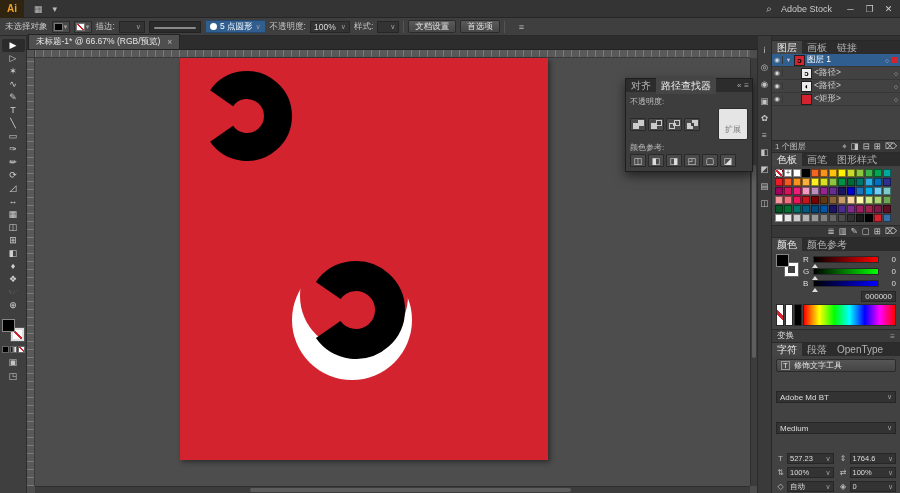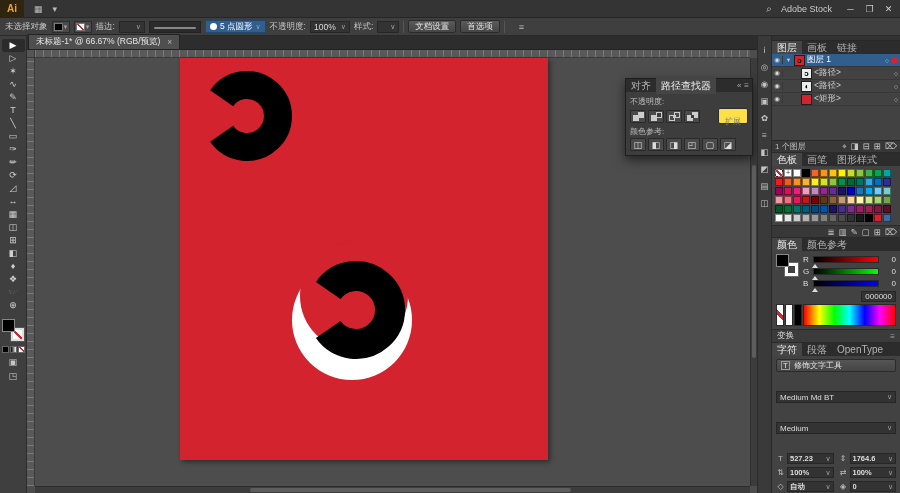--- a/index.html
+++ b/index.html
@@ -65,21 +65,21 @@
   .sbar-v{position:absolute;top:8px;bottom:7px;right:0;width:7px;background:#3c3c3c;border-left:1px solid #2e2e2e}
   .sbar-v .th{position:absolute;top:25%;height:45%;left:1px;right:1px;background:#5d5d5d;border-radius:3px}
   
   .pf-panel{position:absolute;left:598px;top:28px;width:128px;background:#3d3d3d;border:1px solid #1e1e1e;box-shadow:0 4px 10px rgba(0,0,0,.55);z-index:6}
   .pf-tabbar{display:flex;align-items:center;background:#2c2c2c;height:13px}
   .pf-hicons{margin-left:auto;display:flex;gap:3px;padding-right:3px;color:#aaa;font-size:8px}
   .pf-body{padding:2px 4px 4px}
   .pf-label{font-size:8px;color:#bdbdbd;margin:2px 0 1px}
   .pf-row{display:flex;gap:2px;align-items:center}
   .pf-btn{width:16px;height:13px;background:#4a4a4a;border:1px solid #292929;border-radius:1px;display:flex;align-items:center;justify-content:center;color:#ddd;font-size:9px}
-  .expand-btn{margin-left:auto;height:13px;padding:7px 6px;background:#fde047;border:1px solid #2d2d2d;border-radius:2px;color:#7b7b7b;font-size:8px;font-family:inherit}
+  .expand-btn{margin-left:auto;height:13px;padding:15px 6px;background:#e5e5e5;border:1px solid #2d2d2d;border-radius:2px;color:#7b7b7b;font-size:8px;font-family:inherit}
   .smi{position:relative;width:11px;height:9px}
   .smi i{position:absolute;width:6px;height:6px;border:1px solid #ccc}
   .smi .a{left:0;bottom:0}.smi .b{right:0;top:0}
   .m-unite i{background:#ccc}
   .m-minus-front .a{background:#ccc}.m-minus-front .b{background:#3d3d3d}
   .m-intersect::after{content:"";position:absolute;left:4px;top:3px;width:3px;height:3px;background:#ccc}
   .m-exclude i{background:#ccc}
   .m-exclude::after{content:"";position:absolute;left:4px;top:3px;width:3px;height:3px;background:#3d3d3d}
   
   .statusbar{height:12px;background:#424242;border-top:1px solid #2a2a2a;display:flex;align-items:center;gap:3px;padding:0 4px;font-size:8px;flex:none}
@@ -96,21 +96,21 @@
   .ptab.active{background:#454545;color:#ededed}
   .llist{height:86px;background:#424242;flex:none}
   .lrow{height:13px;display:flex;align-items:center;gap:2px;border-bottom:1px solid #373737;padding-right:2px}
   .lrow.sel{background:#2f5e8f;color:#fff}
   .leye{width:11px;text-align:center;font-size:6.5px;color:#d8d8d8;border-right:1px solid #373737;flex:none}
   .lexp{width:7px;font-size:5.5px;color:#ccc;text-align:center;flex:none}
   .lthumb{width:11px;height:11px;border:1px solid #1f1f1f;font-size:8px;font-weight:bold;display:flex;align-items:center;justify-content:center;flex:none}
   .lname{flex:1;font-size:8.5px;overflow:hidden;white-space:nowrap}
   .ltarget{font-size:6.5px;color:#ccc;flex:none}
   .lsel{width:6px;height:6px;background:#d2232e;flex:none;margin-left:1px}
-  .pfoot{height:13px;background:#383838;border-top:1px solid #2a2a2a;border-bottom:1px solid #2a2a2a;display:flex;align-items:center;padding:0 3px;font-size:8px;color:#bdbdbd;flex:none}
+  .pfoot{height:13px;background:#383838;border-top:1px solid #2a2a2a;border-bottom:1px solid #2a2a2a;display:flex;align-items:flex-start;padding:0 3px;font-size:8px;color:#bdbdbd;flex:none}
   .fic{margin-left:auto;display:flex;gap:4px;color:#c7c7c7;font-size:8.5px}
   .sw-wrap{background:#424242;padding:3px;flex:none}
   .sw-grid{display:grid;grid-template-columns:repeat(13,8px);gap:1px}
   .sw{width:8px;height:8px;border:1px solid rgba(0,0,0,.45)}
   .sw.none{background:#fff;background-image:linear-gradient(45deg,transparent 38%,#d2232e 38%,#d2232e 62%,transparent 62%)}
   .sw.reg{background:#fff;color:#333;font-size:7px;line-height:6px;text-align:center}
   .color-body{background:#424242;padding:3px 4px;flex:none;border-bottom:1px solid #2a2a2a}
   .crow{display:flex;gap:5px}
   .cfs{position:relative;width:22px;height:22px;flex:none}
   .cfs-stroke{position:absolute;right:0;bottom:0;width:13px;height:13px;border:3px solid #fff;outline:1px solid #666;background:#424242}
@@ -131,21 +131,21 @@
   .thead{height:13px;background:#3b3b3b;border-bottom:1px solid #2a2a2a;display:flex;align-items:center;padding:0 5px;color:#d5d5d5;font-size:8.5px;flex:none}
   .thead .mi{margin-left:auto;color:#9f9f9f;font-size:8px}
   .type-body{background:#424242;padding:3px 4px;flex:none;display:flex;flex-direction:column;gap:19px}
   .touch-btn{height:13px;background:linear-gradient(#555,#454545);border:1px solid #2b2b2b;border-radius:2px;color:#e0e0e0;font-size:8px;display:flex;align-items:center;gap:4px;padding:0 4px;font-family:inherit}
   .touch-btn .ti{border:1px solid #999;font-size:7px;width:9px;height:9px;line-height:8px;text-align:center;color:#eee}
   .t-select{height:12px;background:#333;border:1px solid #262626;color:#ddd;display:flex;align-items:center;justify-content:space-between;padding:0 3px;font-size:8px}
   .char-grid{display:grid;grid-template-columns:1fr 1fr;gap:3px 5px}
   .cfield{display:flex;align-items:center;gap:2px}
   .cfield .ic{width:9px;color:#b9b9b9;font-size:8px;text-align:center;flex:none}
   .cfield .box{flex:1;height:11px;background:#333;border:1px solid #262626;color:#ddd;font-size:7.5px;display:flex;align-items:center;justify-content:space-between;padding:0 2px;min-width:0}
-  .cfield .box b{font-weight:bold;overflow:hidden;white-space:nowrap}
+  .cfield .box b{font-weight:normal;overflow:hidden;white-space:nowrap}
   .dock-fill{flex:1;background:#3f3f3f}
 </style>
 </head>
 <body>
 
 <div class="app">
 
   <div class="menubar">
     <div class="ai-logo">Ai</div>
     <span class="mb-ic">▦</span>
@@ -547,21 +547,21 @@
           <span class="ptab active">字符</span>
           <span class="ptab">段落</span>
           <span class="ptab">OpenType</span>
         </div>
       <div class="type-body">
         <button class="touch-btn">
           <span class="ti">T</span>
           <span>修饰文字工具</span>
         </button>
         <div class="t-select">
-          <span>Medium Md BT</span>
+          <span>Adobe Md BT</span>
             <span class="chev">∨</span>
         </div>
         <div class="t-select">
           <span>Medium</span>
             <span class="chev">∨</span>
         </div>
         <div class="char-grid" id="char-fields">
             <span class="cfield">
               <span class="ic">T</span>
               <span class="box">

